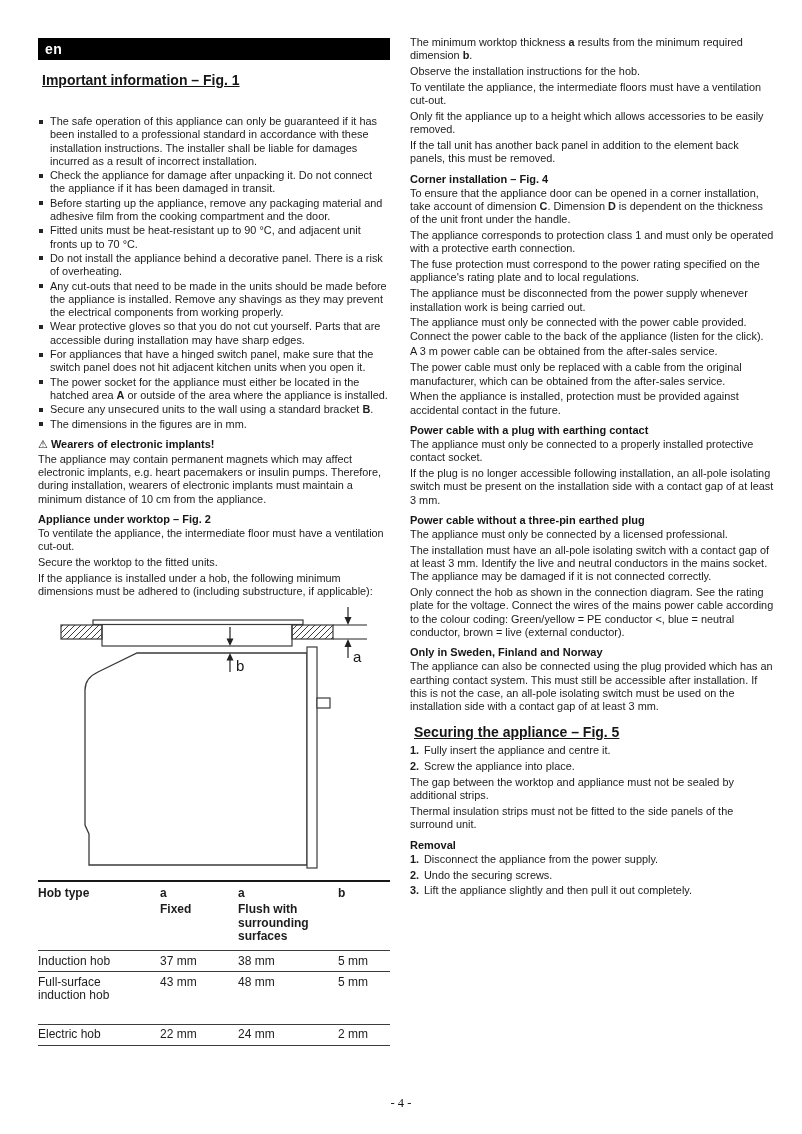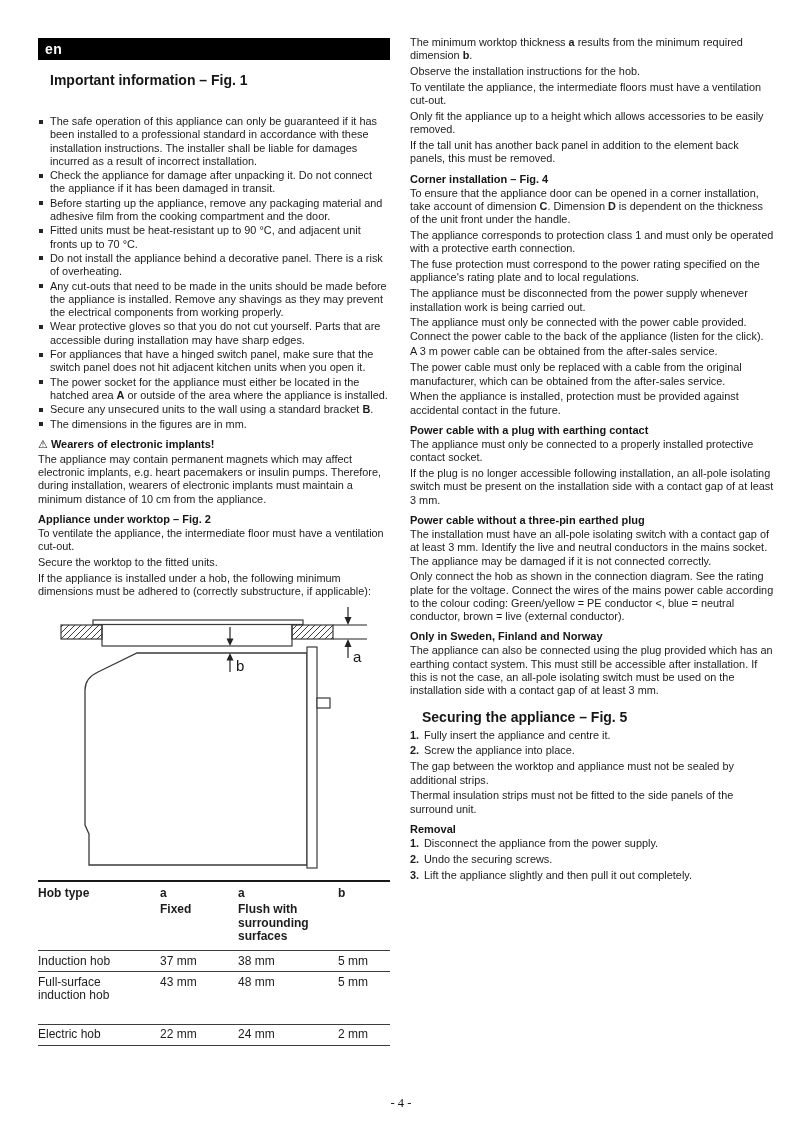--- a/index.html
+++ b/index.html
@@ -10,21 +10,21 @@
   }
   .col{position:absolute;top:0;}
   #left-col{left:38px;top:38px;width:352px;}
   #right-col{left:410px;top:36px;width:364px;}
 
   .lang-badge{
     background:#000000;color:#ffffff;font-weight:bold;font-size:14px;
     height:22px;line-height:22px;padding-left:7px;letter-spacing:0.5px;
   }
   h1.big, h2.big{
-    font-size:14px;font-weight:bold;color:#161616;margin:12px;
+    font-size:14px;font-weight:bold;color:#161616;margin:4px;text-decoration:underline;
   }
   #left-col h1.big{margin-top:12px;}
   h2.big{margin-top:11px;margin-bottom:4px;}
   h3.sub{
     font-size:11px;font-weight:bold;color:#161616;margin:7px 0 2px 0;
   }
   p.body{font-size:10.9px;line-height:13.3px;margin:0 0 2.5px 0;}
   .bullets{
     list-style:none;margin:27px 0 0 0;padding:0;
     font-size:10.9px;line-height:13.3px;
@@ -83,21 +83,21 @@
     <li><span>Secure any unsecured units to the wall using a standard bracket </span><span style="font-weight: bold;">B</span><span>.</span></li>
     <li><span>The dimensions in the figures are in mm.</span></li>
   </ul>
 
   <h3 class="sub warn-row"><span class="warn-icon">⚠</span><span>Wearers of electronic implants!</span></h3>
   <p class="body">The appliance may contain permanent magnets which may affect electronic implants, e.g. heart pacemakers or insulin pumps. Therefore, during installation, wearers of electronic implants must maintain a minimum distance of 10 cm from the appliance.</p>
 
   <h3 class="sub">Appliance under worktop – Fig. 2</h3>
   <p class="body">To ventilate the appliance, the intermediate floor must have a ventilation cut-out.</p>
   <p class="body">Secure the worktop to the fitted units.</p>
-  <p class="body">If the appliance is installed under a hob, the following minimum dimensions must be adhered to (correctly substructure, if applicable):</p>
+  <p class="body">If the appliance is installed under a hob, the following minimum dimensions must be adhered to (including substructure, if applicable):</p>
 
   <div class="figure">
     <svg width="352" height="266" viewBox="0 -14 352 266" xmlns="http://www.w3.org/2000/svg">
       <defs>
         <pattern id="hatch" patternUnits="userSpaceOnUse" width="6" height="6">
           <path d="M-1,7 L7,-1" stroke="#3a3a3a" stroke-width="1" fill="none"></path>
         </pattern>
       </defs>
 
       <path d="M269,33 L99,33 L60,52 Q47,58 47,70 L47,205 L51,214 L51,245 L269,245 Z" fill="#ffffff" stroke="#3a3a3a" stroke-width="1.3"></path>
@@ -192,20 +192,21 @@
   <p class="body">The appliance must only be connected with the power cable provided. Connect the power cable to the back of the appliance (listen for the click).</p>
   <p class="body">A 3 m power cable can be obtained from the after-sales service.</p>
   <p class="body">The power cable must only be replaced with a cable from the original manufacturer, which can be obtained from the after-sales service.</p>
   <p class="body">When the appliance is installed, protection must be provided against accidental contact in the future.</p>
 
   <h3 class="sub">Power cable with a plug with earthing contact</h3>
   <p class="body">The appliance must only be connected to a properly installed protective contact socket.</p>
   <p class="body">If the plug is no longer accessible following installation, an all-pole isolating switch must be present on the installation side with a contact gap of at least 3 mm.</p>
 
   <h3 class="sub">Power cable without a three-pin earthed plug</h3>
+  <p class="body">The appliance must only be connected by a licensed professional.</p>
   <p class="body">The installation must have an all-pole isolating switch with a contact gap of at least 3 mm. Identify the live and neutral conductors in the mains socket. The appliance may be damaged if it is not connected correctly.</p>
   <p class="body">Only connect the hob as shown in the connection diagram. See the rating plate for the voltage. Connect the wires of the mains power cable according to the colour coding: Green/yellow = PE conductor &lt;, blue = neutral conductor, brown = live (external conductor).</p>
 
   <h3 class="sub">Only in Sweden, Finland and Norway</h3>
   <p class="body">The appliance can also be connected using the plug provided which has an earthing contact system. This must still be accessible after installation. If this is not the case, an all-pole isolating switch must be used on the installation side with a contact gap of at least 3 mm.</p>
 
   <h2 class="big">Securing the appliance – Fig. 5</h2>
   <p class="step"><span class="num">1.</span><span>Fully insert the appliance and centre it.</span></p>
   <p class="step"><span class="num">2.</span><span>Screw the appliance into place.</span></p>
   <p class="body">The gap between the worktop and appliance must not be sealed by additional strips.</p>

